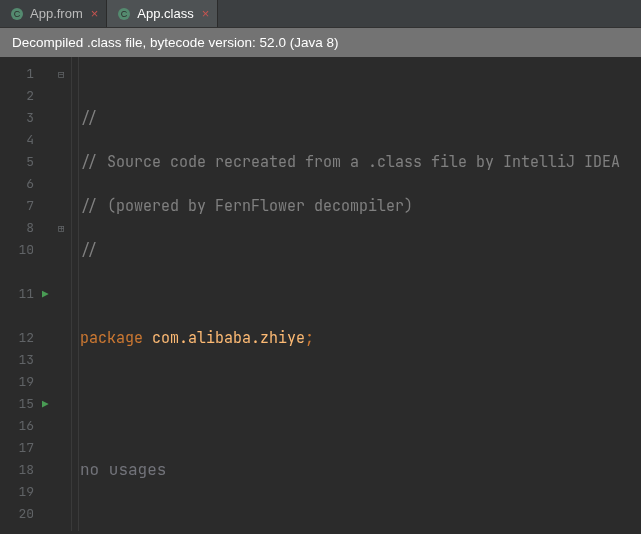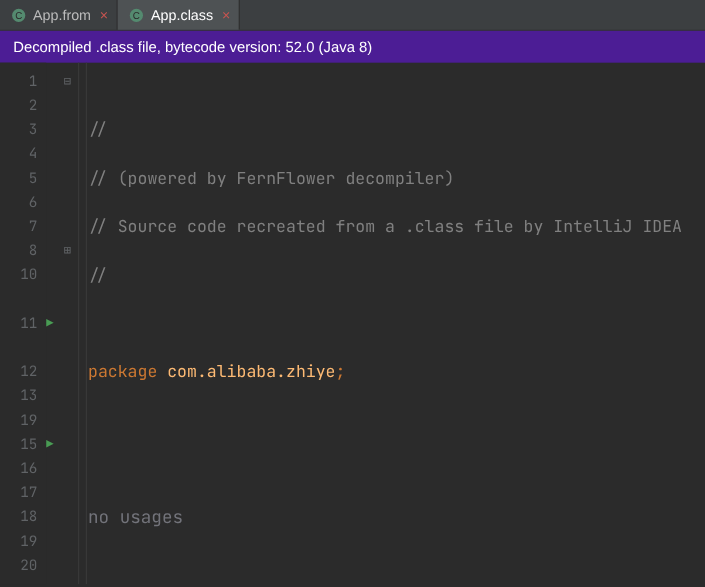--- a/index.html
+++ b/index.html
@@ -33,21 +33,21 @@
   }
   .tab .close {
     color: #c75450;
     font-size: 13px;
     margin-left: 2px;
   }
   .file-icon {
     width: 14px; height: 14px; display:inline-block;
   }
   .banner {
-    background: #4c1d95;
+    background: #737373;
     color: #ffffff;
     padding: 7px 12px;
     font-family: -apple-system, "Segoe UI", sans-serif;
     font-size: 13.5px;
   }
   .editor {
     display: flex;
     height: calc(100% - 28px - 32px);
   }
   .gutter {
@@ -205,22 +205,22 @@
     <div class="line"></div>
       <div class="line"></div>
       <div class="line"></div>
       <div class="line"></div>
       <div class="line"></div>
   </div>
 
   <div class="code">
     <div class="guide g1"></div>
 <div class="line"><span class="cm">//</span></div>
+<div class="line"><span class="cm">// Source code recreated from a .class file by IntelliJ IDEA</span></div>
 <div class="line"><span class="cm">// (powered by FernFlower decompiler)</span></div>
-<div class="line"><span class="cm">// Source code recreated from a .class file by IntelliJ IDEA</span></div>
 <div class="line"><span class="cm">//</span></div>
 <div class="line"></div>
 <div class="line"><span class="kw">package </span><span class="typ">com.alibaba.zhiye</span><span class="kw">;</span></div>
 <div class="line"></div>
 <div class="line"></div>
 <div class="line"><span class="hint">no usages</span></div>
 
 
 
 

